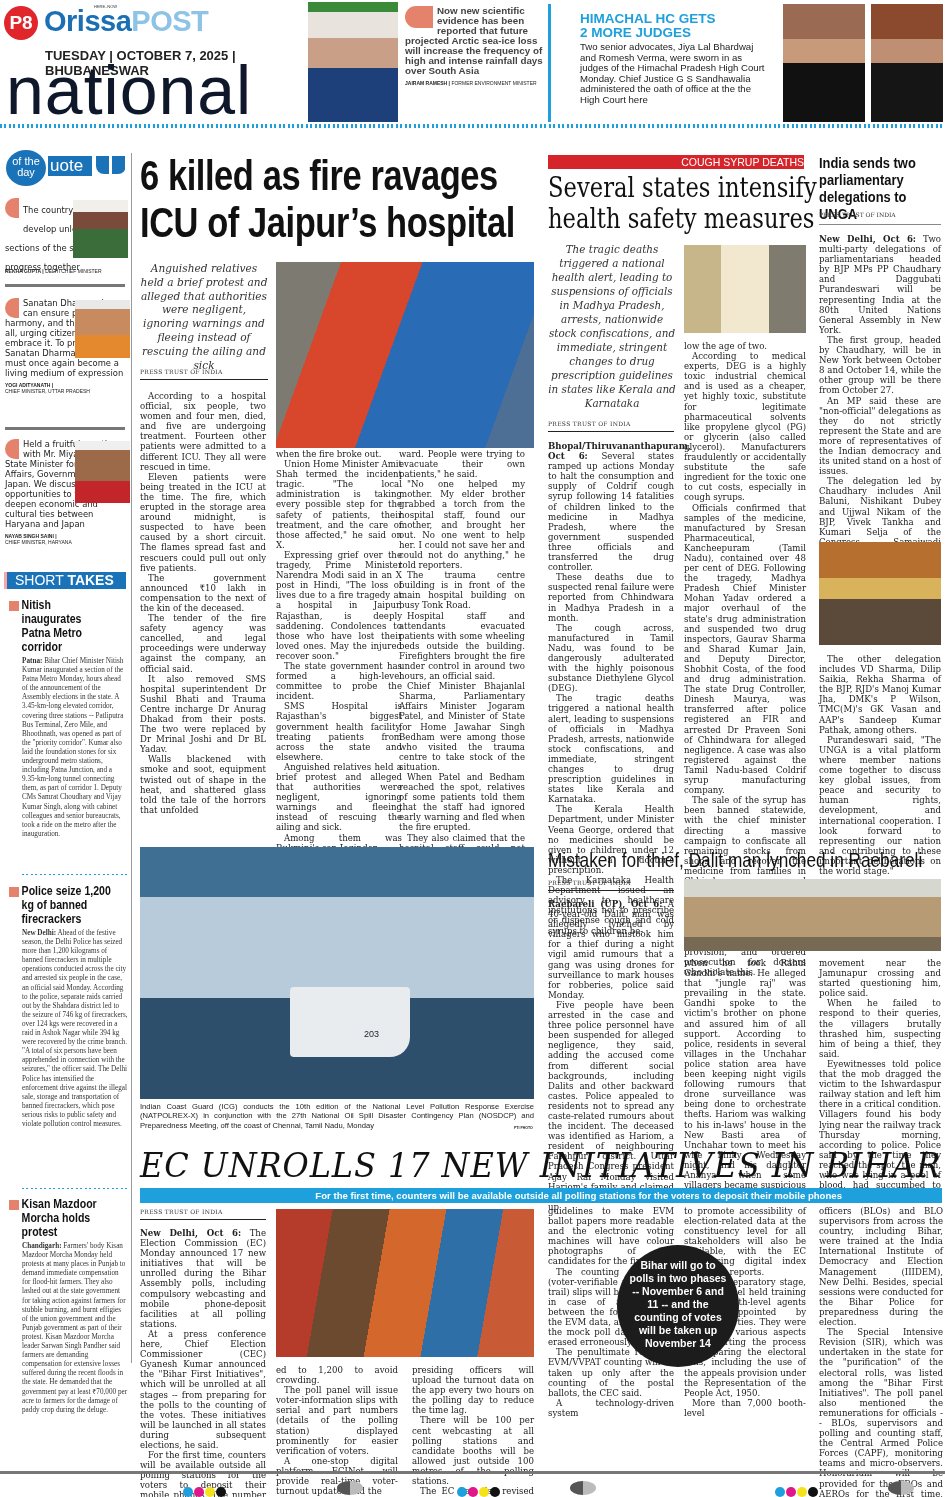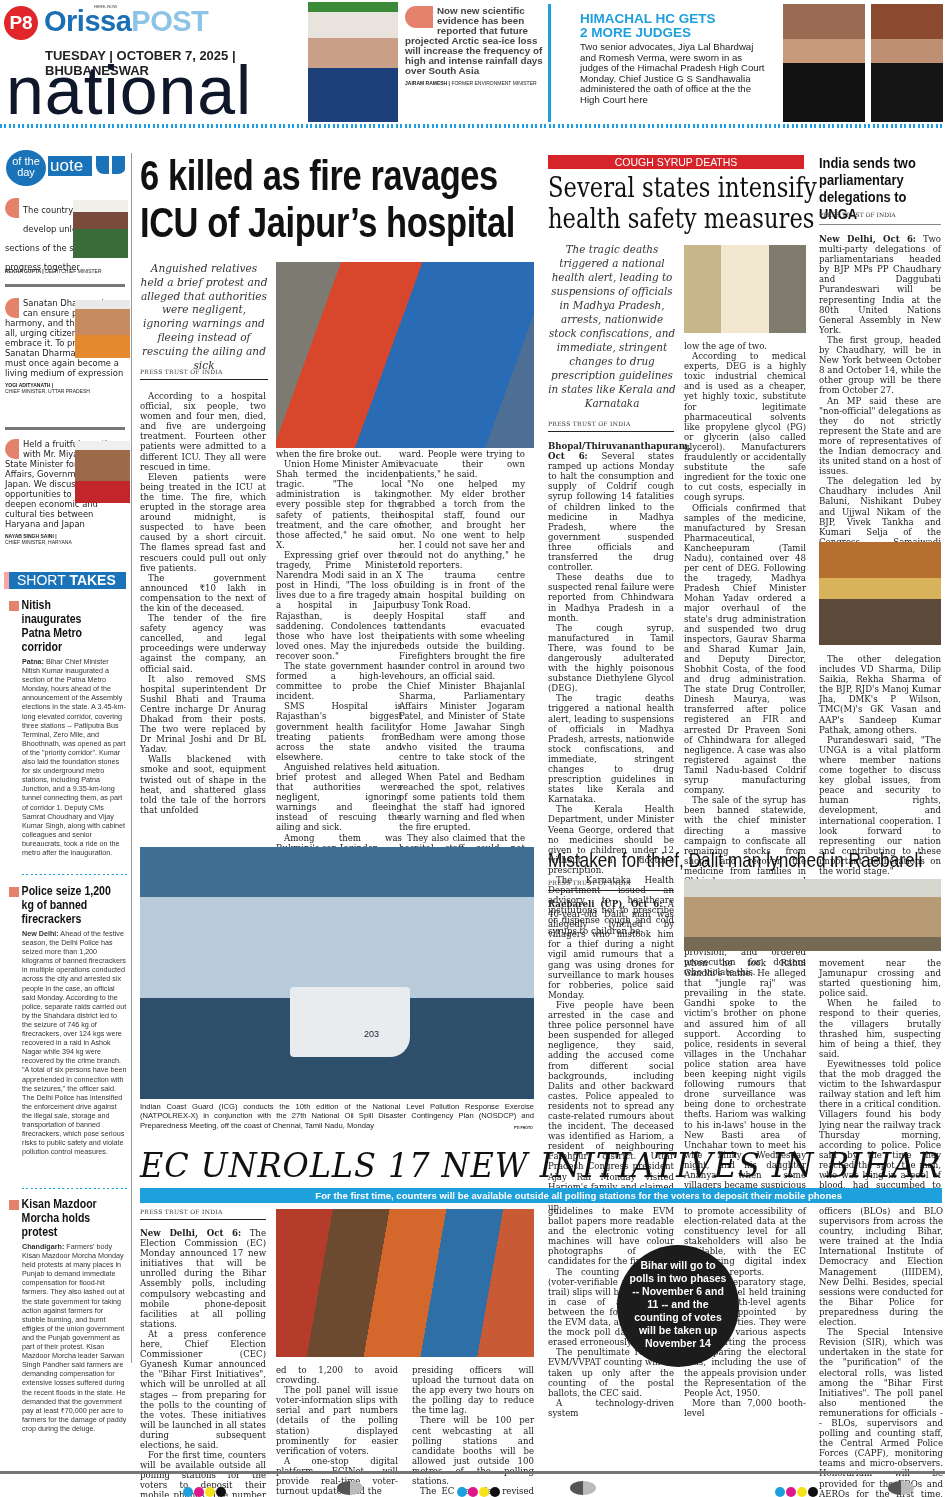--- a/index.html
+++ b/index.html
@@ -7,21 +7,21 @@
 .abs{position:absolute}
 .sans{font-family:"Liberation Sans",sans-serif}
 .serif{font-family:"DejaVu Serif",serif}
 .body{font-family:"DejaVu Serif",serif;font-size:8.6px;line-height:10.1px;text-align:justify;color:#222}
 .body p{text-indent:8px}
 .body p.first{text-indent:0}
 .dots{height:4px;background:repeating-linear-gradient(90deg,#1ea0dc 0 2px,transparent 2px 4px,#1ea0dc 4px 6px,transparent 6px 9px)}
 .credit{font-family:"DejaVu Serif",serif;font-size:6px;letter-spacing:.3px;color:#333;border-bottom:1.5px solid #222;padding-bottom:4px}
 .photo{overflow:hidden}
 .st-title{font-family:"Liberation Sans",sans-serif;font-weight:bold;font-size:12px;line-height:14px;color:#111;transform:scaleX(.88);transform-origin:left}
-.st-body{font-family:Liberation Sans, sans-serif;font-size:7.2px;line-height:9.1px;color:#333}
+.st-body{font-family:Liberation Serif, serif;font-size:7.2px;line-height:9.1px;color:#333}
 .st-sq{width:10px;height:10px;background:#e5826b;position:absolute;left:5px;top:3px}
 .quote-mark{width:14px;height:20px;background:#e5826b;border-radius:14px 0 0 14px;float:left;margin-right:4px}
 .qtext{font-family:"DejaVu Sans",sans-serif;font-size:8.4px;line-height:10px;color:#222}
 .qby{font-family:"Liberation Sans",sans-serif;font-size:5px;font-weight:bold;color:#222;margin-top:4px}
 .qby span{font-weight:normal}
 .gray-rule{height:3px;background:#777}
 .regmark{width:26px;height:14px;border-radius:50%;background:linear-gradient(90deg,#555 50%,#bbb 50%)}
 .cmyk span{display:inline-block;width:10px;height:10px;border-radius:50%;margin-right:1px}
 </style>
 </head>
@@ -79,21 +79,21 @@
   <div class="qby"><span style="font-weight:bold">YOGI ADITYANATH</span> |<br><span>CHIEF MINISTER, UTTAR PRADESH</span></div>
 </div>
 <div class="abs gray-rule" style="left:5px;top:427px;width:120px"></div>
 <div class="abs" style="left:5px;top:439px;width:123px">
   <div class="abs photo" style="left:70px;top:2px;width:55px;height:62px;background:linear-gradient(180deg,#efefef 0 15%,#9c6a48 15% 65%,#c2262b 65%)"></div>
   <span class="quote-mark"></span>
   <div class="qtext">Held a fruitful meeting with Mr. Miyaji Takuma, State Minister for Foreign Affairs, Government of Japan. We discussed opportunities to further deepen economic and cultural ties between Haryana and Japan</div>
   <div class="qby"><span style="font-weight:bold">NAYAB SINGH SAINI</span> |<br><span>CHIEF MINISTER, HARYANA</span></div>
 </div>
 
-<div class="abs sans" style="left:4px;top:572px;width:122px;height:17px;background:#1a73b8;border-left:5px solid #fca5a5;color:#fff;font-size:14px;line-height:17px;padding-left:8px">
+<div class="abs sans" style="left:4px;top:572px;width:122px;height:17px;background:#1a73b8;border-left:3px solid #fca5a5;color:#fff;font-size:14px;line-height:17px;padding-left:8px">
   <span>SHORT </span><b>TAKES</b>
 </div>
 
 <div class="abs" style="left:4px;top:598px;width:124px">
   <span class="st-sq"></span>
   <div class="st-title" style="padding-left:20px">Nitish inaugurates Patna Metro corridor</div>
   <div class="st-body" style="padding-left:18px;margin-top:3px"><b>Patna:</b><span> Bihar Chief Minister Nitish Kumar inaugurated a section of the Patna Metro Monday, hours ahead of the announcement of the Assembly elections in the state. A 3.45-km-long elevated corridor, covering three stations -- Patliputra Bus Terminal, Zero Mile, and Bhoothnath, was opened as part of the "priority corridor". Kumar also laid the foundation stones for six underground metro stations, including Patna Junction, and a 9.35-km-long tunnel connecting them, as part of corridor 1. Deputy CMs Samrat Choudhary and Vijay Kumar Singh, along with cabinet colleagues and senior bureaucrats, took a ride on the metro after the inauguration.</span></div>
 </div>
 <div class="abs dots" style="left:22px;top:874px;width:105px;height:1px"></div>
 <div class="abs" style="left:4px;top:884px;width:124px">
@@ -137,33 +137,33 @@
 <div class="abs body" style="left:399px;top:449px;width:126px">
   <p class="first">ward. People were trying to evacuate their own patients," he said.</p>
     <p>"No one helped my mother. My elder brother grabbed a torch from the hospital staff, found our mother, and brought her out. No one went to help her. I could not save her and could not do anything," he told reporters.</p>
     <p>The trauma centre building is in front of the main hospital building on busy Tonk Road.</p>
     <p>Hospital staff and attendants evacuated patients with some wheeling beds outside the building. Firefighters brought the fire under control in around two hours, an official said.</p>
     <p>Chief Minister Bhajanlal Sharma, Parliamentary Affairs Minister Jogaram Patel, and Minister of State for Home Jawahar Singh Bedham were among those who visited the trauma centre to take stock of the situation.</p>
     <p>When Patel and Bedham reached the spot, relatives of some patients told them that the staff had ignored early warning and fled when the fire erupted.</p>
     <p>They also claimed that the hospital staff could not provide updates on the patients' condition.</p>
 </div>
 
-<div class="abs sans" style="left:548px;top:155px;width:256px;height:14px;background:#d6252a;color:#fff;text-align:center;font-size:10.5px;line-height:14px">COUGH SYRUP DEATHS</div>
+<div class="abs sans" style="left:548px;top:155px;width:256px;height:14px;background:#d6252a;color:#fff;text-align:right;font-size:10.5px;line-height:14px">COUGH SYRUP DEATHS</div>
 <div class="abs serif" style="left:548px;top:172px;width:260px;font-size:27px;line-height:31px;color:#111;transform:scaleX(.84);transform-origin:left;white-space:nowrap">
   <div>Several states intensify</div>
     <div>health safety measures</div>
 </div>
 <div class="abs serif" style="left:548px;top:242px;width:128px;font-size:10.4px;line-height:14px;font-style:italic;text-align:center;color:#333">The tragic deaths triggered a national health alert, leading to suspensions of officials in Madhya Pradesh, arrests, nationwide stock confiscations, and immediate, stringent changes to drug prescription guidelines in states like Kerala and Karnataka</div>
 <div class="abs credit" style="left:548px;top:420px;width:126px">PRESS TRUST OF INDIA</div>
 <div class="abs photo" style="left:684px;top:245px;width:122px;height:88px;background:linear-gradient(90deg,#c6b68a 0 30%,#f1e8cf 30% 70%,#7f7b6f 70%)"></div>
 
 <div class="abs body" style="left:548px;top:441px;width:126px">
   <p class="first"><b>Bhopal/Thiruvananthapuram, Oct 6:</b><span> Several states ramped up actions Monday to halt the consumption and supply of Coldrif cough syrup following 14 fatalities of children linked to the medicine in Madhya Pradesh, where the government suspended three officials and transferred the drug controller.</span></p>
   <p>These deaths due to suspected renal failure were reported from Chhindwara in Madhya Pradesh in a month.</p>
-    <p>The cough syrup, manufactured in Tamil There, was found to be dangerously adulterated with the highly poisonous substance Diethylene Glycol (DEG).</p>
+    <p>The cough across, manufactured in Tamil Nadu, was found to be dangerously adulterated with the highly poisonous substance Diethylene Glycol (DEG).</p>
     <p>The tragic deaths triggered a national health alert, leading to suspensions of officials in Madhya Pradesh, arrests, nationwide stock confiscations, and immediate, stringent changes to drug prescription guidelines in states like Kerala and Karnataka.</p>
     <p>The Kerala Health Department, under Minister Veena George, ordered that no medicines should be given to children under 12 without a doctor's prescription.</p>
     <p>The Karnataka Health Department issued an advisory to healthcare institutions not to prescribe or dispense cough and cold syrups to children be-</p>
 </div>
 <div class="abs body" style="left:684px;top:341px;width:122px">
   <p class="first">low the age of two.</p>
     <p>According to medical experts, DEG is a highly toxic industrial chemical and is used as a cheaper, yet highly toxic, substitute for legitimate pharmaceutical solvents like propylene glycol (PG) or glycerin (also called glycerol). Manufacturers fraudulently or accidentally substitute the safe ingredient for the toxic one to cut costs, especially in cough syrups.</p>
     <p>Officials confirmed that samples of the medicine, manufactured by Sresan Pharmaceutical, Kancheepuram (Tamil Nadu), contained over 48 per cent of DEG. Following the tragedy, Madhya Pradesh Chief Minister Mohan Yadav ordered a major overhaul of the state's drug administration and suspended two drug inspectors, Gaurav Sharma and Sharad Kumar Jain, and Deputy Director, Shobhit Costa, of the food and drug administration. The state Drug Controller, Dinesh Maurya, was transferred after police registered an FIR and arrested Dr Praveen Soni of Chhindwara for alleged negligence. A case was also registered against the Tamil Nadu-based Coldrif syrup manufacturing company.</p>
     <p>The sale of the syrup has been banned statewide, with the chief minister directing a massive campaign to confiscate all remaining stocks from shops and recover the medicine from families in Chhindwara and surrounding districts.</p>
     <p>Yadav also stressed that combination drugs must not be prescribed to children under four years of age, citing a legal provision, and ordered prosecution for doctors who violate this.</p>

